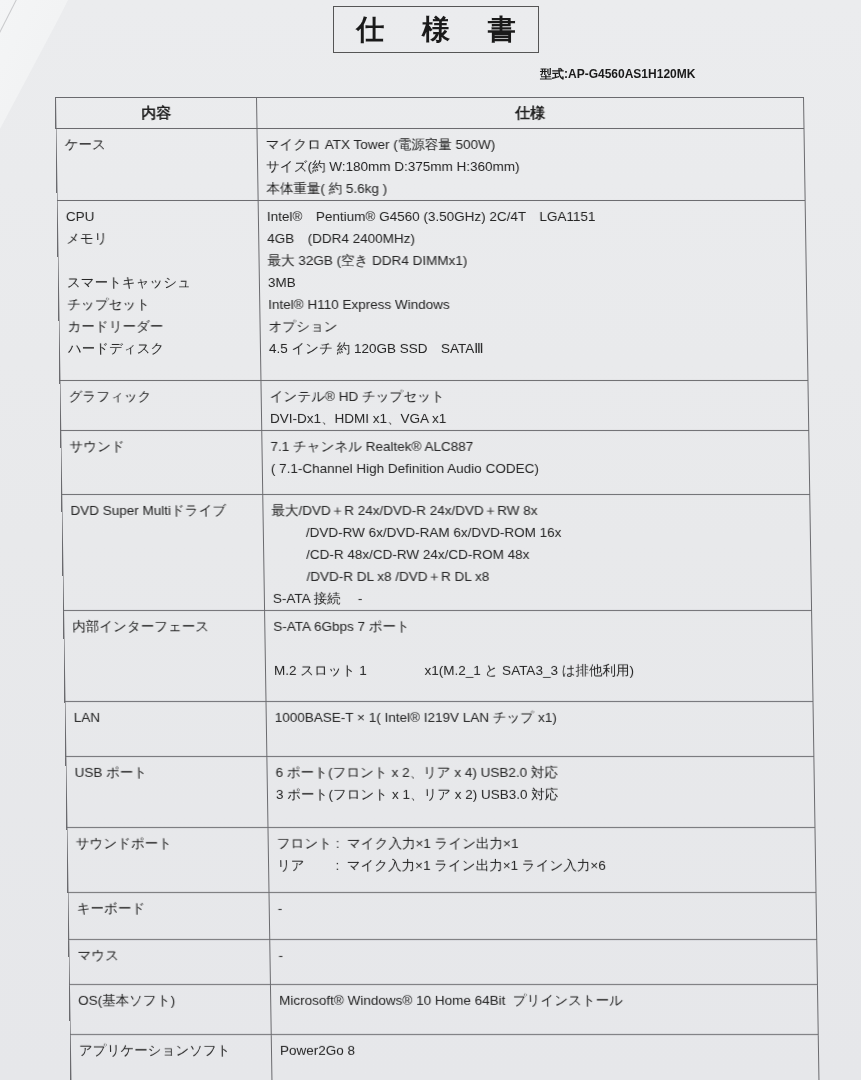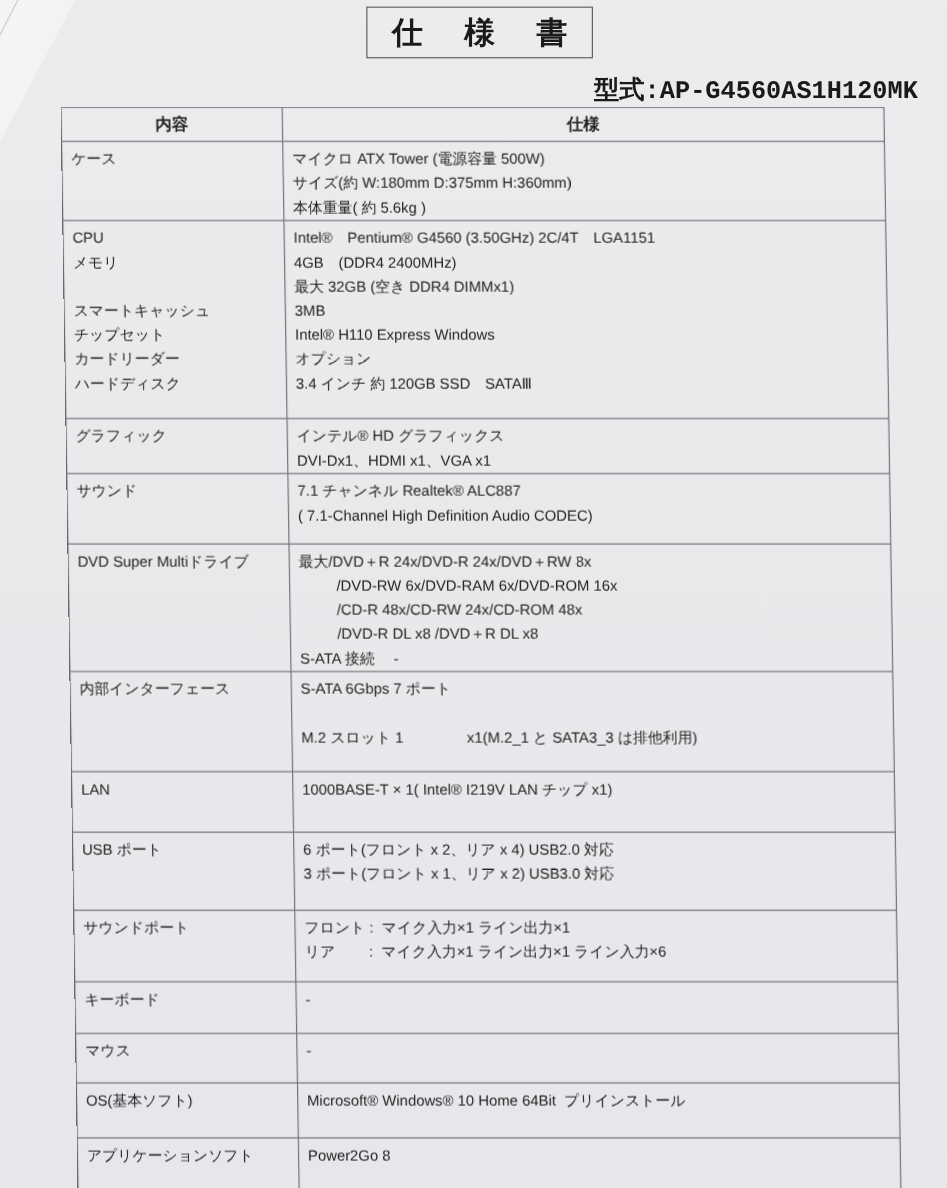--- a/index.html
+++ b/index.html
@@ -27,22 +27,22 @@
   }
   .title-box {
     position: absolute; left: 333px; top: 6px; width: 206px; height: 47px;
     border: 1.5px solid #555;
     display: flex; align-items: center; justify-content: center;
     font-size: 28px; letter-spacing: 14px; font-weight: bold;
     color: #1a1a1a; padding-left: 14px; box-sizing: border-box;
   }
   .model {
     position: absolute; left: 540px; top: 66px;
-    font-size: 23px; font-weight: bold; color: #1a1a1a;
-    font-family: Liberation Mono, monospace;
+    font-size: 12px; font-weight: bold; color: #1a1a1a;
+    font-family: Liberation Sans, sans-serif;
   }
   .table-wrap {
     position: absolute; left: 55px; top: 97px; width: 749px;
     transform-origin: top left;
     transform: perspective(2600px) rotateX(0deg) skewX(0.9deg);
   }
   table.spec {
     border-collapse: collapse; width: 100%;
     font-family: "Liberation Sans", "DejaVu Sans", sans-serif;
     font-size: 13.5px; color: #222;
@@ -85,29 +85,29 @@
           </td>
           <td>
             <div class="cell"><span class="ln">マイクロ ATX Tower (電源容量 500W)</span><span class="ln">サイズ(約 W:180mm D:375mm H:360mm)</span><span class="ln">本体重量( 約 5.6kg )</span></div>
           </td>
         </tr>
         <tr style="height: 180px;">
           <td class="c1">
             <div class="cell"><span class="ln">CPU</span><span class="ln">メモリ</span><span class="ln">&nbsp;</span><span class="ln">スマートキャッシュ</span><span class="ln">チップセット</span><span class="ln">カードリーダー</span><span class="ln">ハードディスク</span></div>
           </td>
           <td>
-            <div class="cell"><span class="ln">Intel®　Pentium® G4560 (3.50GHz) 2C/4T　LGA1151</span><span class="ln">4GB　(DDR4 2400MHz)</span><span class="ln">最大 32GB (空き DDR4 DIMMx1)</span><span class="ln">3MB</span><span class="ln">Intel® H110 Express Windows</span><span class="ln">オプション</span><span class="ln">3.4 インチ 約 120GB SSD　SATAⅢ</span></div>
+            <div class="cell"><span class="ln">Intel®　Pentium® G4560 (3.50GHz) 2C/4T　LGA1151</span><span class="ln">4GB　(DDR4 2400MHz)</span><span class="ln">最大 32GB (空き DDR4 DIMMx1)</span><span class="ln">3MB</span><span class="ln">Intel® H110 Express Windows</span><span class="ln">オプション</span><span class="ln">4.5 インチ 約 120GB SSD　SATAⅢ</span></div>
           </td>
         </tr>
         <tr style="height: 48px;">
           <td class="c1">
             <div class="cell"><span class="ln">グラフィック</span></div>
           </td>
           <td>
-            <div class="cell"><span class="ln">インテル® HD グラフィックス</span><span class="ln">DVI-Dx1、HDMI x1、VGA x1</span></div>
+            <div class="cell"><span class="ln">インテル® HD チップセット</span><span class="ln">DVI-Dx1、HDMI x1、VGA x1</span></div>
           </td>
         </tr>
         <tr style="height: 64px;">
           <td class="c1">
             <div class="cell"><span class="ln">サウンド</span></div>
           </td>
           <td>
             <div class="cell"><span class="ln">7.1 チャンネル Realtek® ALC887</span><span class="ln">( 7.1-Channel High Definition Audio CODEC)</span></div>
           </td>
         </tr>

